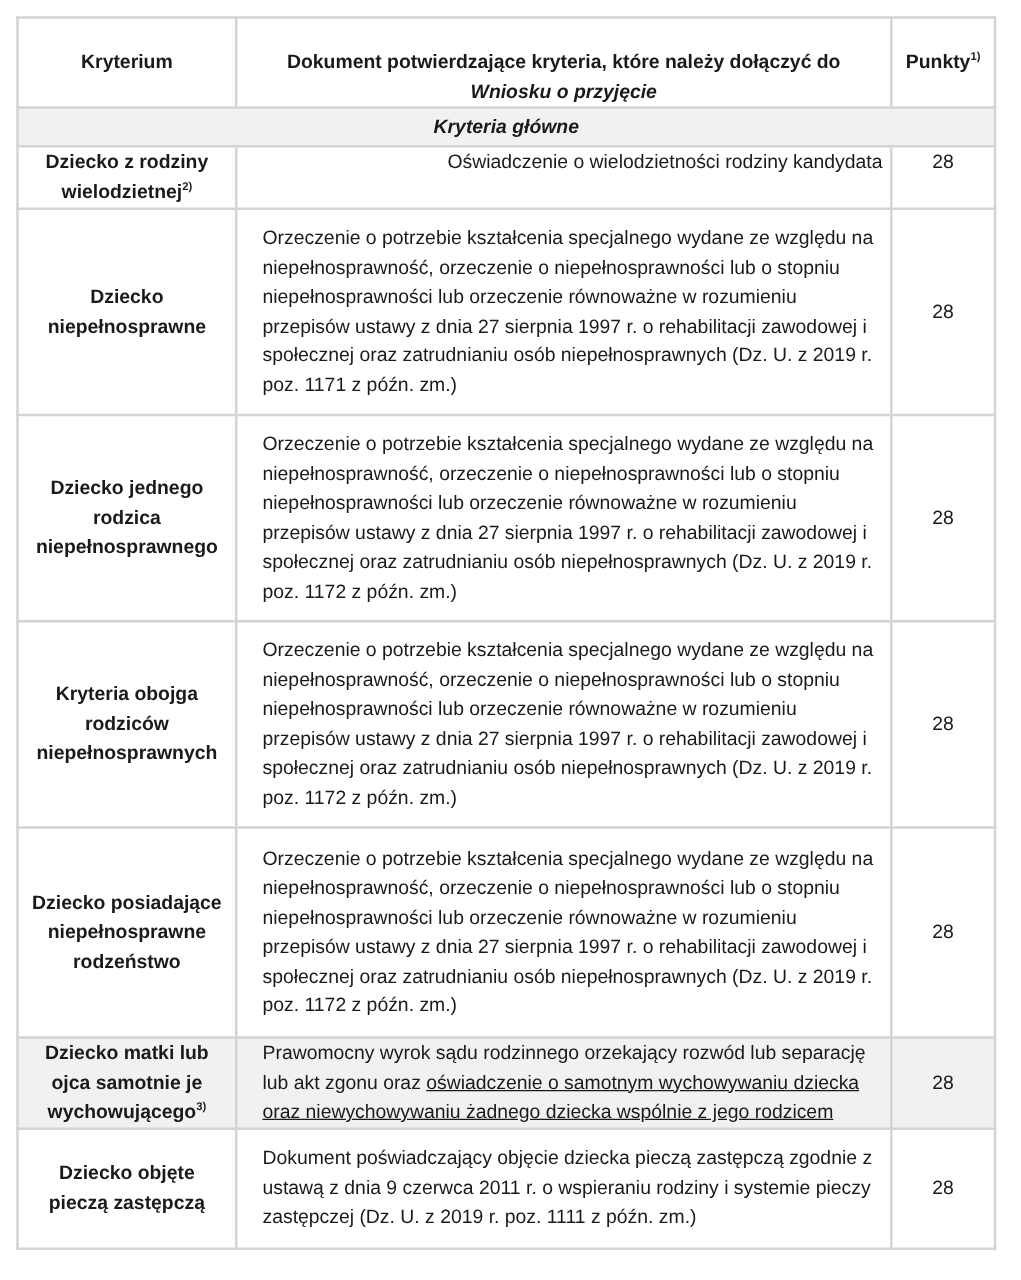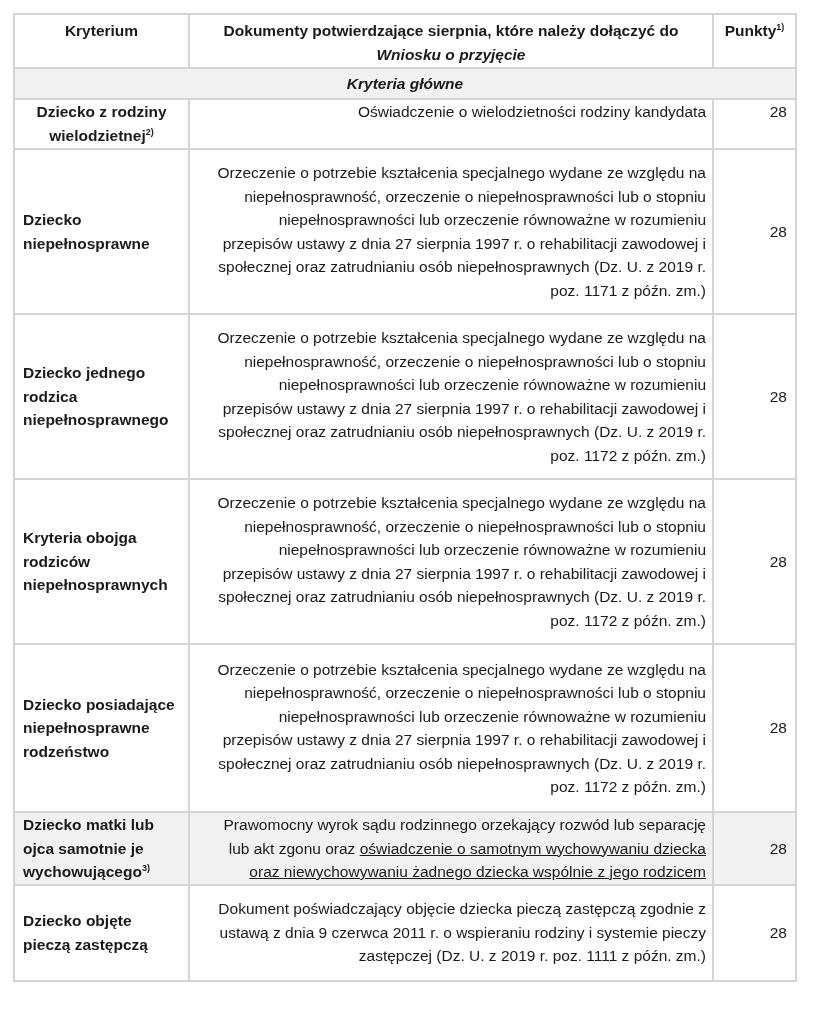--- a/index.html
+++ b/index.html
@@ -1,44 +1,44 @@
 <!DOCTYPE html>
 <html><head>
 <meta charset="utf-8">
 <style>
   html, body { margin:0; padding:0; background:#ffffff; }
   body { width:817px; height:1024px; position:relative; overflow:hidden;
          font-family:"Liberation Sans", "DejaVu Sans", sans-serif; color:#1a1a1a; }
   table { position:absolute; left:13px; top:13px; width:782px; border-collapse:collapse; table-layout:fixed; }
   col.c1 { width:175px; } col.c2 { width:524px; } col.c3 { width:83px; }
   td, th { border:2px solid #d4d4d4; vertical-align:middle; font-size:15.5px; line-height:23.5px; padding:0 8px; }
-  th { font-weight:bold; text-align:center; vertical-align:top; padding-top:4px; }
+  th { font-weight:bold; text-align:center; vertical-align:top; padding-top:23px; }
   th .it { font-style:italic; }
   sup { font-size:9px; line-height:0; vertical-align:super; }
   .sec td { background:#f1f1f1; text-align:center; font-weight:bold; font-style:italic; height:29px; }
-  td.crit { font-weight:bold; }
-  td.doc { padding-left:20px; padding-right:6px;text-align:right; }
-  td.pts { text-align:right; }
+  td.crit { font-weight:bold;text-align:center; }
+  td.doc { padding-left:20px; padding-right:6px; }
+  td.pts { text-align:center; }
   tr.gray td { background:#f1f1f1; }
   .u { text-decoration:underline;margin-top:24px; }
 </style>
 </head>
 <body>
 
 <table>
   <colgroup>
       <col class="c1">
       <col class="c2">
       <col class="c3">
     </colgroup>
   <tbody>
       <tr style="height:54px">
     <th>Kryterium</th>
     <th>
-      <span>Dokumenty potwierdzające sierpnia, które należy dołączyć do</span><br>
+      <span>Dokument potwierdzające kryteria, które należy dołączyć do</span><br>
       <span class="it">Wniosku o przyjęcie</span>
     </th>
     <th><span>Punkty</span><sup>1)</sup></th>
   </tr>
   <tr class="sec">
     <td colspan="3">Kryteria główne</td>
   </tr>
 
   <tr style="height:50px">
     <td class="crit" style="text-align:center;vertical-align:top;"><span>Dziecko z rodziny wielodzietnej</span><sup>2)</sup></td>

